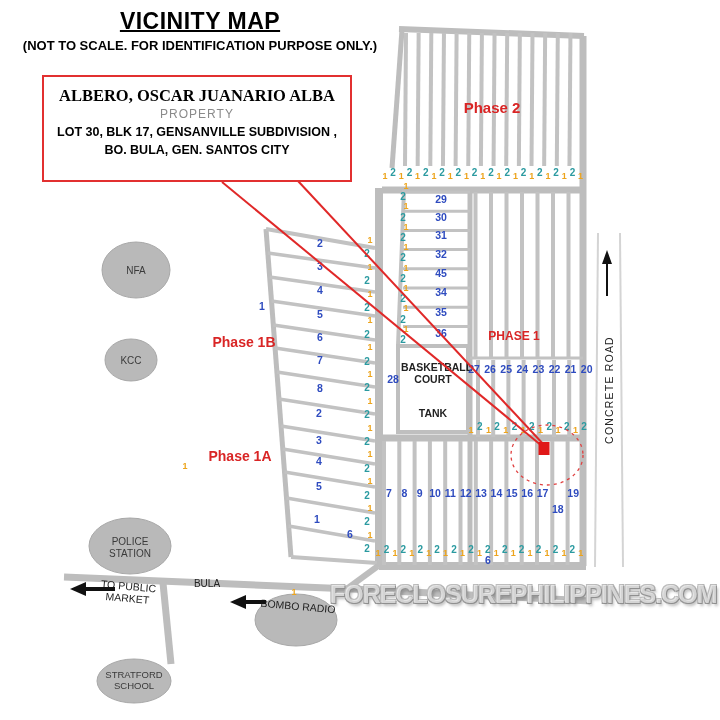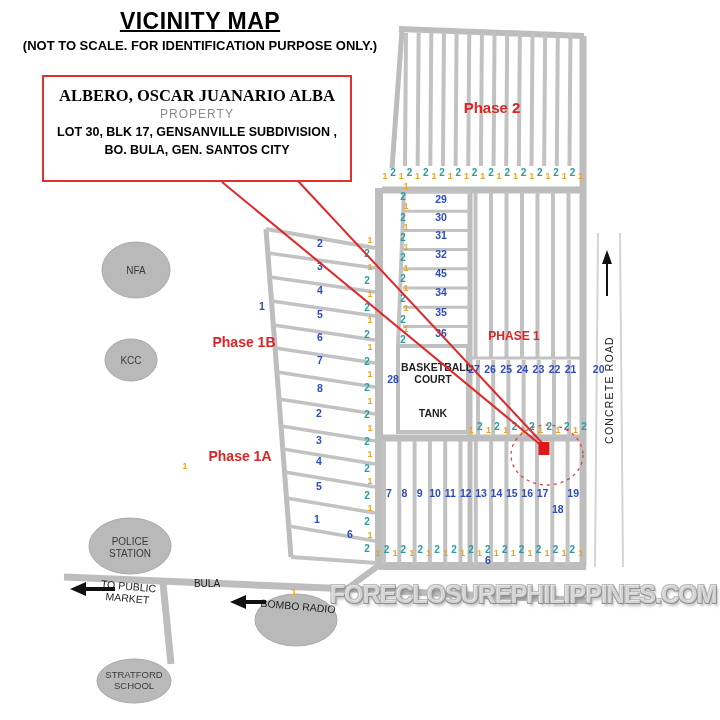--- a/index.html
+++ b/index.html
@@ -158,21 +158,21 @@
       <span class="blk" style="left: 441px; top: 292px;">34</span>
       <span class="blk" style="left: 441px; top: 312px;">35</span>
       <span class="blk" style="left: 441px; top: 333px;">36</span>
       <span class="blk" style="left: 474px; top: 369px;">27</span>
       <span class="blk" style="left: 490.1px; top: 369px;">26</span>
       <span class="blk" style="left: 506.2px; top: 369px;">25</span>
       <span class="blk" style="left: 522.3px; top: 369px;">24</span>
       <span class="blk" style="left: 538.4px; top: 369px;">23</span>
       <span class="blk" style="left: 554.5px; top: 369px;">22</span>
       <span class="blk" style="left: 570.6px; top: 369px;">21</span>
-      <span class="blk" style="left: 586.7px; top: 369px; margin-left: 12px;">20</span>
+      <span class="blk" style="left: 586.7px; top: 369px;">20</span>
       <span class="blk" style="left: 389px; top: 493px;">7</span>
       <span class="blk" style="left: 404.35px; top: 493px;">8</span>
       <span class="blk" style="left: 419.7px; top: 493px;">9</span>
       <span class="blk" style="left: 435.05px; top: 493px;">10</span>
       <span class="blk" style="left: 450.4px; top: 493px;">11</span>
       <span class="blk" style="left: 465.75px; top: 493px;">12</span>
       <span class="blk" style="left: 481.1px; top: 493px;">13</span>
       <span class="blk" style="left: 496.45px; top: 493px;">14</span>
       <span class="blk" style="left: 511.8px; top: 493px;">15</span>
       <span class="blk" style="left: 527.15px; top: 493px;">16</span>

